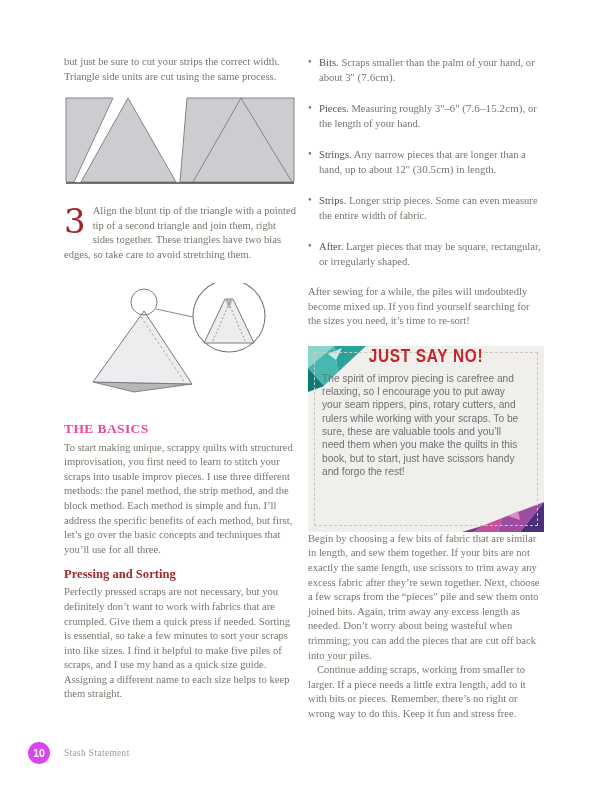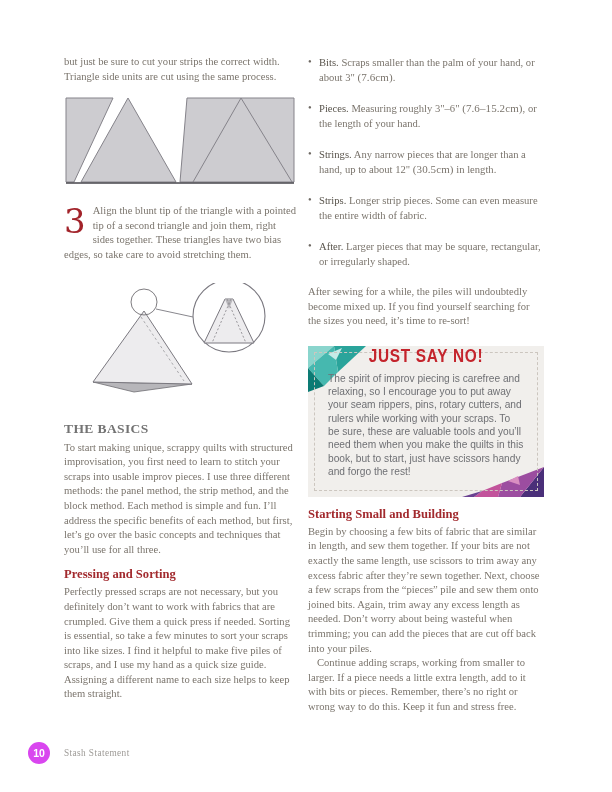--- a/index.html
+++ b/index.html
@@ -9,40 +9,40 @@
   .col-left{left:64px;width:232px;}
   .col-right{left:308px;width:236px;}
   p{margin:0;}
   .body{font-size:10.6px;line-height:14.6px;color:#7a746c;text-align:left;}
   .bold-lead{font-weight:normal;color:#59544c;}
   .diag1{display:block;margin-top:12px;}
   .step{margin-top:18px;}
   .step-num{float:left;font-family:"DejaVu Serif",serif;font-size:34px;line-height:0.85;
             color:#a2232a;margin:3px 7px 0 0;}
   .diag2{display:block;margin-top:20px;}
-  .h-basics{margin:24px 0 4px 0;font-size:13.5px;letter-spacing:0.4px;color:#737373;
+  .h-basics{margin:24px 0 4px 0;font-size:13.5px;letter-spacing:0.4px;color:#ec4899;
             font-weight:bold;font-family:"Liberation Serif",serif;}
   .h-sub{margin:10px 0 3px 0;font-size:12.6px;color:#a22a2e;font-weight:bold;
          font-family:"Liberation Serif",serif;}
   .sizes{list-style:none;margin:0;padding:0;}
   .sizes li{position:relative;padding-left:11px;margin-bottom:16px;
             font-size:10.6px;line-height:15px;color:#7a746c;}
   .dot{position:absolute;left:0;top:-1px;color:#6e6963;}
   .paren{font-size:11px;letter-spacing:0.1px;}
   .resort{margin-top:8px;}
-  .callout{position:relative;margin-top:10px;width:236px;height:151px;background:#f1efec;}
+  .callout{position:relative;margin-top:10px;width:236px;height:186px;background:#f1efec;}
   .dashed{position:absolute;left:6px;top:6px;right:6px;bottom:6px;
           border:1.3px dashed #ccc6bf;pointer-events:none;}
   .corner{position:absolute;display:block;}
   .corner.tl{left:0;top:0;}
   .corner.br{right:0;bottom:0;}
   .callout-title{margin:17px 0 5px 0;text-align:center;font-family:"Liberation Sans",sans-serif;
                  font-weight:bold;font-size:17.5px;color:#c4242c;letter-spacing:0.8px;
                  transform:scaleX(0.88);transform-origin:50% 50%;}
-  .callout-body{position:relative;padding:0 20px 0 20px;font-family:"Liberation Sans",sans-serif;
+  .callout-body{position:relative;padding:0 20px 0 14px;font-family:"Liberation Sans",sans-serif;
                 font-size:10.2px;line-height:13.3px;color:#6f7074;}
   .indent{text-indent:9px;}
   .footer{position:absolute;left:28px;top:742px;display:flex;align-items:center;}
   .badge{display:inline-flex;align-items:center;justify-content:center;width:22px;height:22px;
          border-radius:50%;background:#d946ef;color:#ffffff;font-family:"Liberation Sans",sans-serif;
          font-weight:bold;font-size:10.5px;}
   .book{margin-left:14px;font-family:Liberation Serif, serif;font-size:9.3px;
         color:#9d9a96;letter-spacing:0.4px;}
 </style>
 </head>
@@ -111,21 +111,20 @@
         <polygon points="58,30 82,0 40,16 36,30" fill="#9c4da0"></polygon>
         <polygon points="36,30 40,16 20,24 12,30" fill="#c2539b"></polygon>
         <polygon points="12,30 20,24 0,30" fill="#6a4191"></polygon>
         <polygon points="46,14 56,9 58,18" fill="#d98ec1"></polygon>
       </svg>
       <div class="dashed"></div>
       <h3 class="callout-title">JUST SAY NO!</h3>
       <p class="callout-body">The spirit of improv piecing is carefree and relaxing, so I encourage you to put away your seam rippers, pins, rotary cutters, and rulers while working with your scraps. To be sure, these are valuable tools and you’ll need them when you make the quilts in this book, but to start, just have scissors handy and forgo the rest!</p>
     </div>
 
-    <h3 class="h-sub">Starting Small and Building</h3>
     <p class="body">Begin by choosing a few bits of fabric that are similar in length, and sew them together. If your bits are not exactly the same length, use scissors to trim away any excess fabric after they’re sewn together. Next, choose a few scraps from the “pieces” pile and sew them onto joined bits. Again, trim away any excess length as needed. Don’t worry about being wasteful when trimming; you can add the pieces that are cut off back into your piles.</p>
     <p class="body indent">Continue adding scraps, working from smaller to larger. If a piece needs a little extra length, add to it with bits or pieces. Remember, there’s no right or wrong way to do this. Keep it fun and stress free.</p>
   </div>
 
   <div class="footer">
     <span class="badge">10</span>
     <span class="book">Stash Statement</span>
   </div>
 
 </div>

